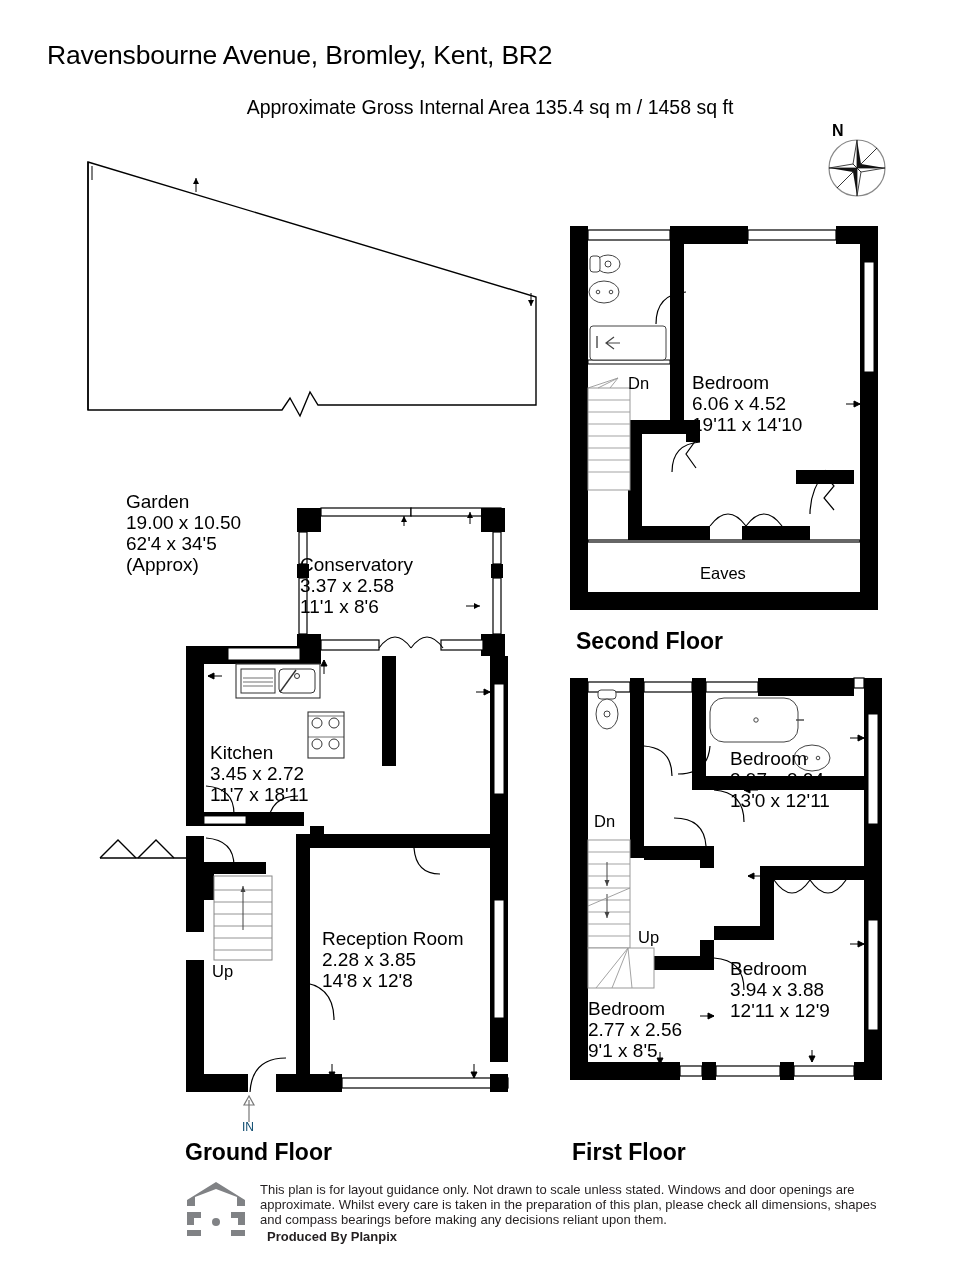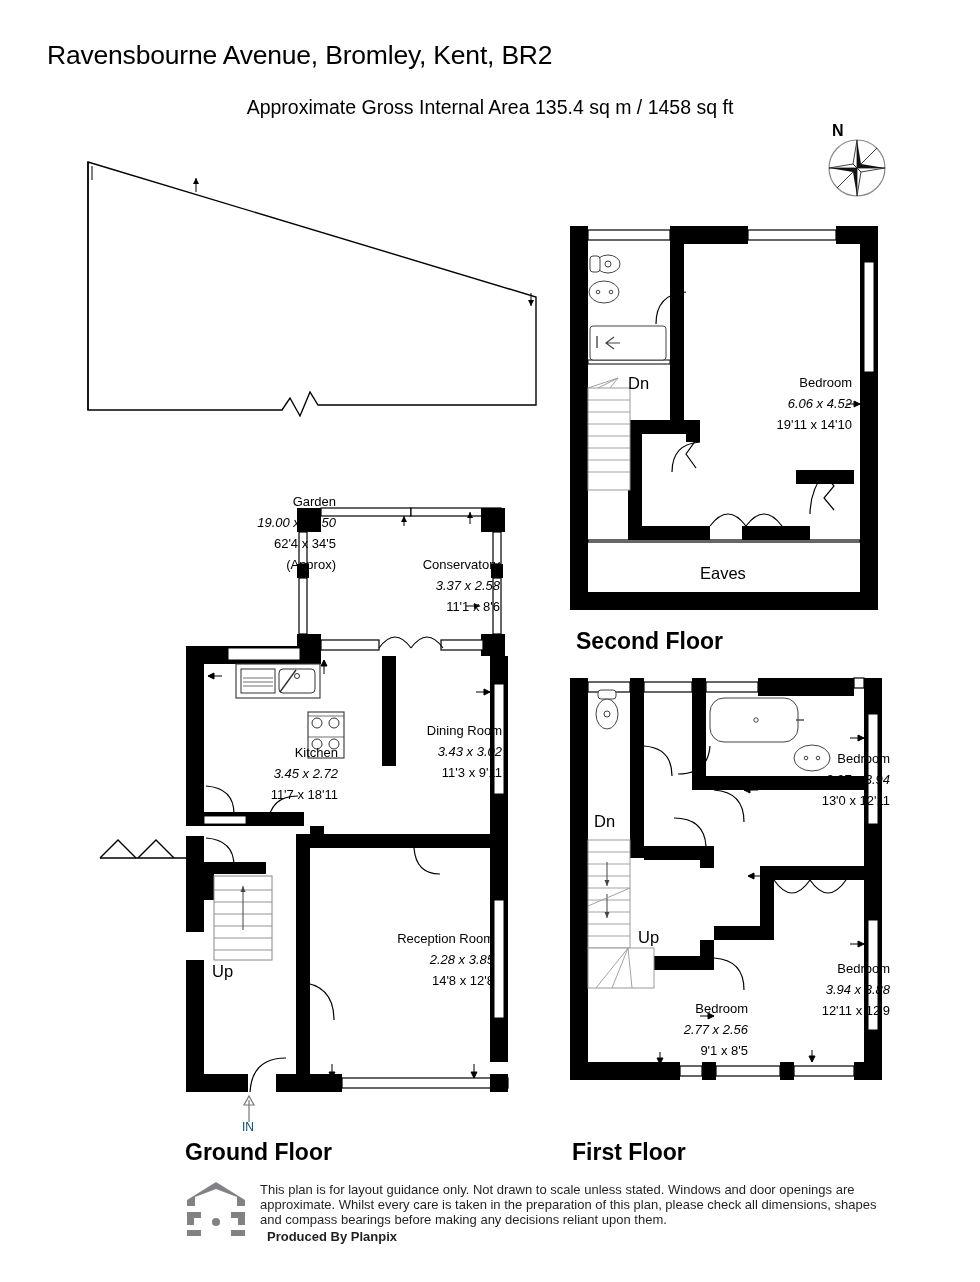--- a/index.html
+++ b/index.html
@@ -58,27 +58,27 @@
   svg.layer {
     position: absolute;
     left: 0;
     top: 0;
     width: 980px;
     height: 1282px;
     pointer-events: none;
   }
   .room-label {
     position: absolute;
-    text-align: right;
-    font-size: 13px;
+    text-align: left;
+    font-size: 19px;
     line-height: 21px;
     white-space: nowrap;
   }
   .room-label .rl-name { display: block; }
-  .room-label .rl-m { display: block; font-style: italic; }
+  .room-label .rl-m { display: block; }
   .room-label .rl-ft { display: block; }
   .room-label .rl-extra { display: block; }
   .small-label {
     position: absolute;
     font-size: 16.5px;
     white-space: nowrap;
   }
   .tiny-label {
     position: absolute;
     font-size: 11px;
@@ -508,25 +508,20 @@
     <span class="rl-m">3.37 x 2.58</span>
     <span class="rl-ft">11'1 x 8'6</span>
   </div>
 
   <div class="room-label" style="left:210px; top:742px; width:128px;">
     <span class="rl-name">Kitchen</span>
     <span class="rl-m">3.45 x 2.72</span>
     <span class="rl-ft">11'7 x 18'11</span>
   </div>
 
-  <div class="room-label" style="left:348px; top:720px; width:154px;">
-    <span class="rl-name">Dining Room</span>
-    <span class="rl-m">3.43 x 3.02</span>
-    <span class="rl-ft">11'3 x 9'11</span>
-  </div>
 
   <div class="room-label" style="left:322px; top:928px; width:172px;">
     <span class="rl-name">Reception Room</span>
     <span class="rl-m">2.28 x 3.85</span>
     <span class="rl-ft">14'8 x 12'8</span>
   </div>
 
   <div class="small-label" style="left:212px; top:962px;">Up</div>
   <div class="tiny-label" style="left:242px; top:1120px; font-size:12px; color:#0c4a6e;">IN</div>
 

